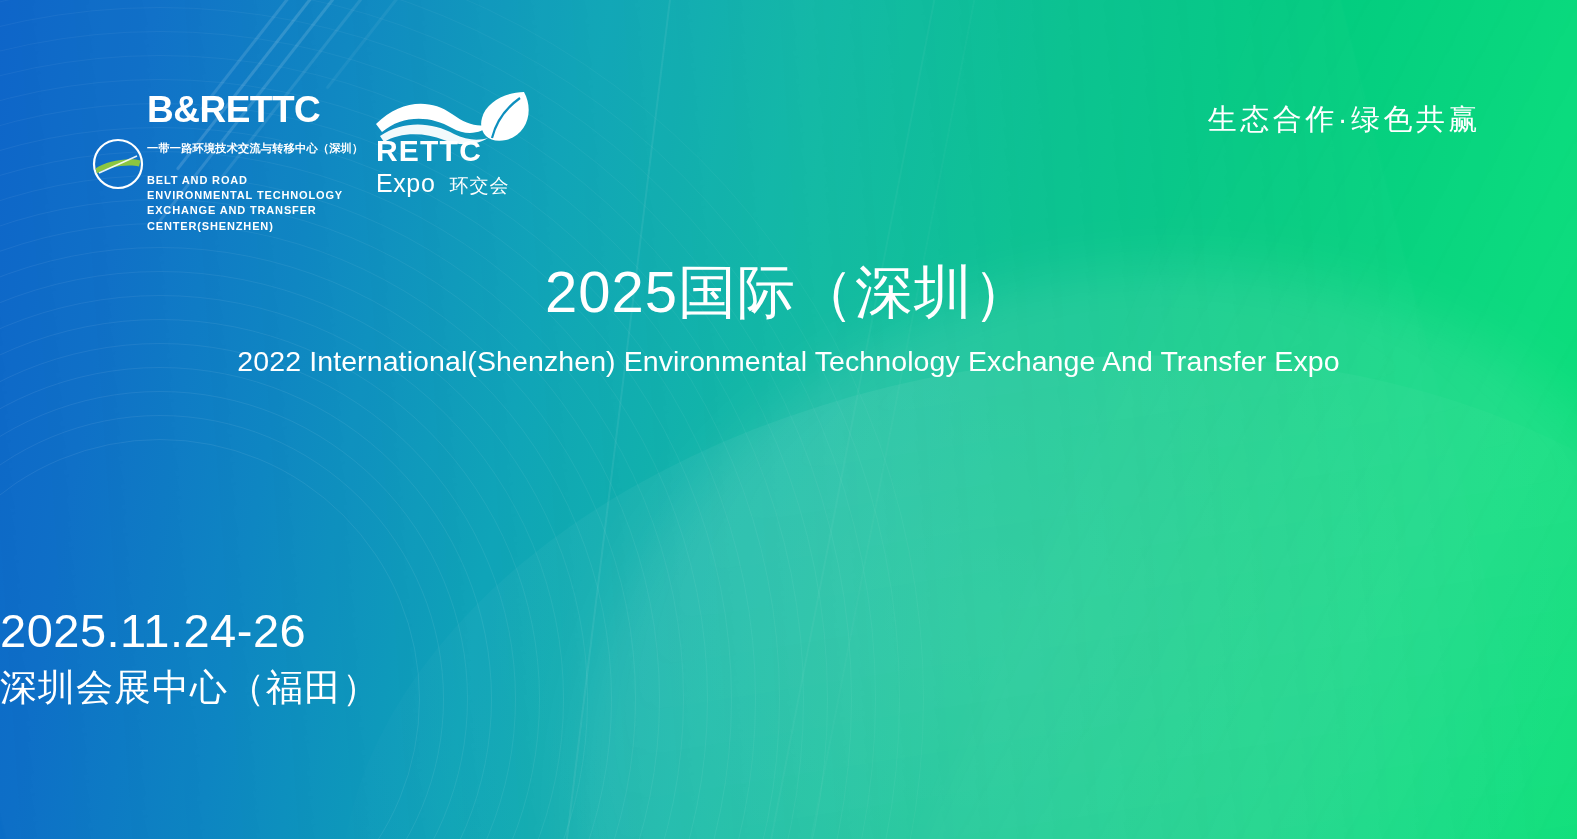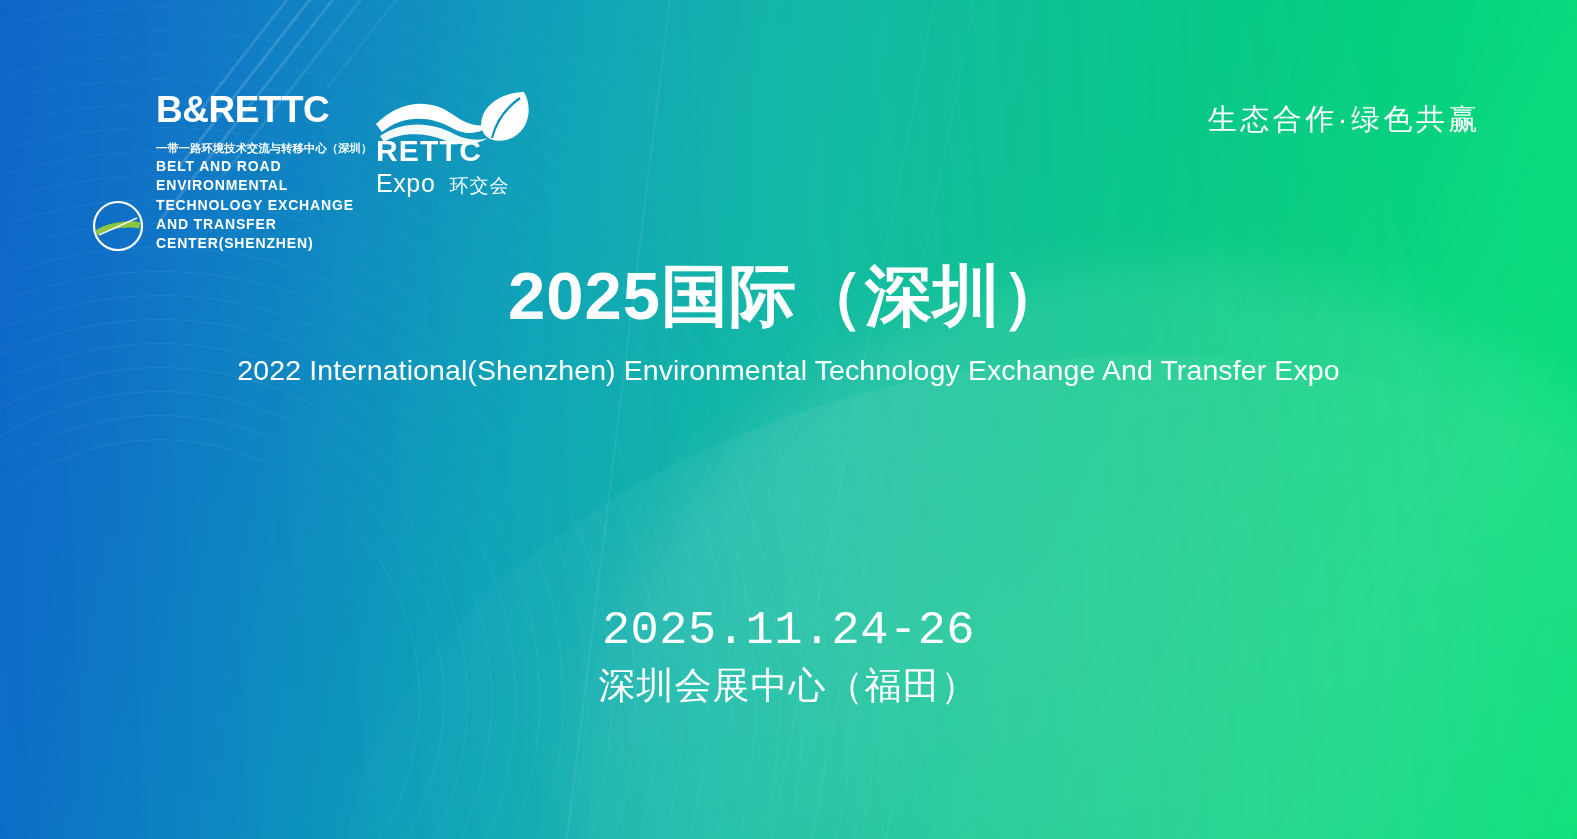--- a/index.html
+++ b/index.html
@@ -148,46 +148,46 @@
     right: 0;
     height: 110px;
   }
 
   
   .brettc {
     position: absolute;
     left: 90px;
     top: 3px;
     display: flex;
-    align-items: flex-end;
-    gap: 10px;
+    align-items: center;
+    gap: 1px;
   }
   .brettc-mark { width: 56px; height: 56px; margin-top: 4px; flex: none; }
   .brettc-words { color: #ffffff; }
   .brettc-title {
     font-size: 37px;
     font-weight: 700;
     letter-spacing: -0.5px;
     line-height: 1;
     white-space: nowrap;
   }
   .brettc-cn {
     font-size: 11.2px;
     font-weight: 700;
     line-height: 1.25;
     margin-top: 13px;
     letter-spacing: 0.2px;
     white-space: nowrap;
   }
   .brettc-en {
-    font-size: 14px;
+    font-size: 11px;
     font-weight: 700;
     line-height: 1.38;
     letter-spacing: 0.85px;
-    margin-top: 2px;
+    margin-top: 18px;
     max-width: 210px;
   }
 
   
 
   
   .iete {
     position: absolute;
     left: 374px;
     top: 0px;
@@ -232,22 +232,22 @@
   
   .hero {
     position: absolute;
     left: 0;
     right: 0;
     top: 262px;
     text-align: center;
     color: #ffffff;
   }
   .hero-line1 {
-    font-size: 67px;
-    font-weight: 700;
+    font-size: 58px;
+    font-weight: 400;
     line-height: 1.02;
     letter-spacing: 1px;
     white-space: nowrap;
   }
   .hero-line2 {
     font-size: 86px;
     font-weight: 700;
     line-height: 1.05;
     letter-spacing: 1px;
     margin-top: 14px;
@@ -260,23 +260,22 @@
     margin-top: 24px;
     white-space: nowrap;
   }
 
   
   .meta {
     position: absolute;
     left: 0;
     right: 0;
     top: 605px;
-    text-align: center;
+    text-align: left;
     color: #ffffff;
-    font-family: Liberation Mono, monospace;
   }
   .meta-date {
     font-size: 47px;
     font-weight: 400;
     letter-spacing: 0.5px;
     line-height: 1.12;
   }
   .meta-venue {
     font-size: 37px;
     font-weight: 400;

